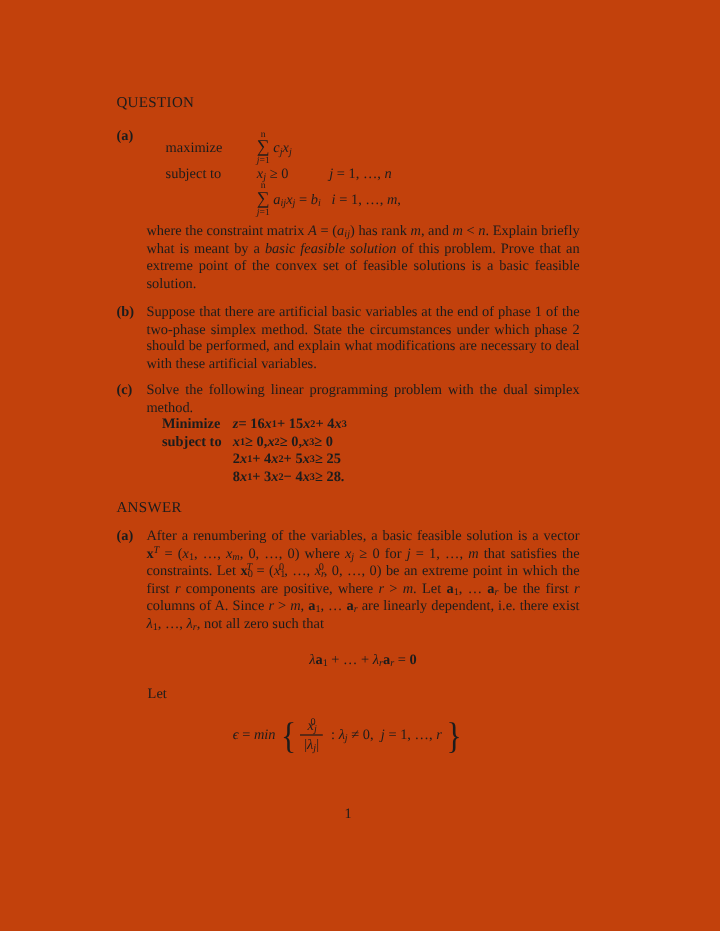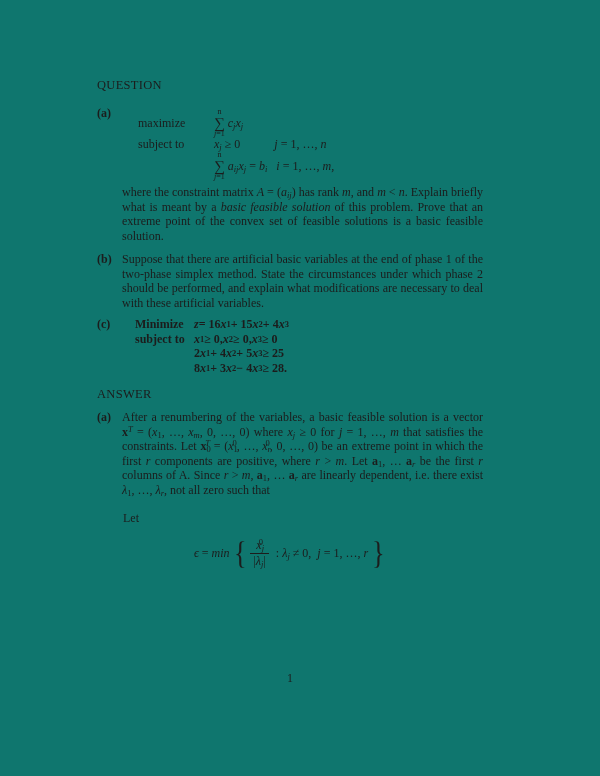--- a/index.html
+++ b/index.html
@@ -1,18 +1,18 @@
 <!DOCTYPE html>
 <html><head>
 <meta charset="utf-8">
 <style>
   * { margin:0; padding:0; box-sizing:border-box; }
   body { background:#e8e8e8; font-family:"Liberation Serif","DejaVu Serif",serif; }
   .page {
-    position:relative; width:600px; height:776px; background:#0f766e;
+    position:relative; width:600px; height:776px; background:#c2410c;
     color:#1c1c1c; font-size:12px; line-height:14.5px; overflow:hidden;
   }
   .textblock { position:absolute; left:97px; top:78px; width:386px; }
   .heading { font-size:12.5px; line-height:15px; letter-spacing:0.3px; }
   .answer-heading { margin-top:12px; }
 
   .qitem { display:flex; }
   .qitem.mt-a { margin-top:13px; }
   .qitem.mt-b { margin-top:9px; }
   .qitem.mt-c { margin-top:7px; }
@@ -109,20 +109,21 @@
     </div>
 
     <div class="qitem mt-b">
       <div class="qlabel">(b)</div>
       <div class="qbody">Suppose that there are artificial basic variables at the end of phase 1 of the two-phase simplex method. State the circumstances under which phase 2 should be performed, and explain what modifications are necessary to deal with these artificial variables.</div>
     </div>
 
     <div class="qitem mt-c">
       <div class="qlabel">(c)</div>
       <div class="qbody">
+        <div>Solve the following linear programming problem with the dual simplex method.</div>
         <div class="lp-c">
           <div class="lp-row">
             <div class="lp-label">Minimize</div>
             <div class="lp-expr"><i>z</i> = 16<i>x</i><sub>1</sub> + 15<i>x</i><sub>2</sub> + 4<i>x</i><sub>3</sub></div>
           </div>
           <div class="lp-row">
             <div class="lp-label">subject to</div>
             <div class="lp-expr"><i>x</i><sub>1</sub> ≥ 0, <i>x</i><sub>2</sub> ≥ 0, <i>x</i><sub>3</sub> ≥ 0</div>
           </div>
           <div class="lp-row">
@@ -137,20 +138,21 @@
       </div>
     </div>
 
     <div class="heading answer-heading">ANSWER</div>
 
     <div class="qitem mt-ans">
       <div class="qlabel">(a)</div>
       <div class="qbody">After a renumbering of the variables, a basic feasible solution is a vector <b>x</b><sup><i>T</i></sup> = (<i>x</i><sub>1</sub>, …, <i>x</i><sub><i>m</i></sub>, 0, …, 0) where <i>x</i><sub><i>j</i></sub> ≥ 0 for <i>j</i> = 1, …, <i>m</i> that satisfies the constraints. Let <b>x</b><sub>0</sub><sup><i>T</i></sup> = (<i>x</i><sub>1</sub><sup>0</sup>, …, <i>x</i><sub><i>r</i></sub><sup>0</sup>, 0, …, 0) be an extreme point in which the first <i>r</i> components are positive, where <i>r</i> &gt; <i>m</i>. Let <b>a</b><sub>1</sub>, … <b>a</b><sub><i>r</i></sub> be the first <i>r</i> columns of A. Since <i>r</i> &gt; <i>m</i>, <b>a</b><sub>1</sub>, … <b>a</b><sub><i>r</i></sub> are linearly dependent, i.e. there exist <i>λ</i><sub>1</sub>, …, <i>λ</i><sub><i>r</i></sub>, not all zero such that</div>
     </div>
 
+    <div class="eq eq1"><i>λ</i><b>a</b><sub>1</sub> + … + <i>λ</i><sub><i>r</i></sub><b>a</b><sub><i>r</i></sub> = <b>0</b></div>
 
     <div class="let-line">Let</div>
 
     <div class="eq2">
       <span class="lhs"><i>ϵ</i> = <i>min</i></span>
       <span class="big-brace">{</span>
       <span class="frac">
         <span class="num"><i>x</i><sub><i>j</i></sub><sup>0</sup></span>
         <span class="den">|<i>λ</i><sub><i>j</i></sub>|</span>
       </span>

